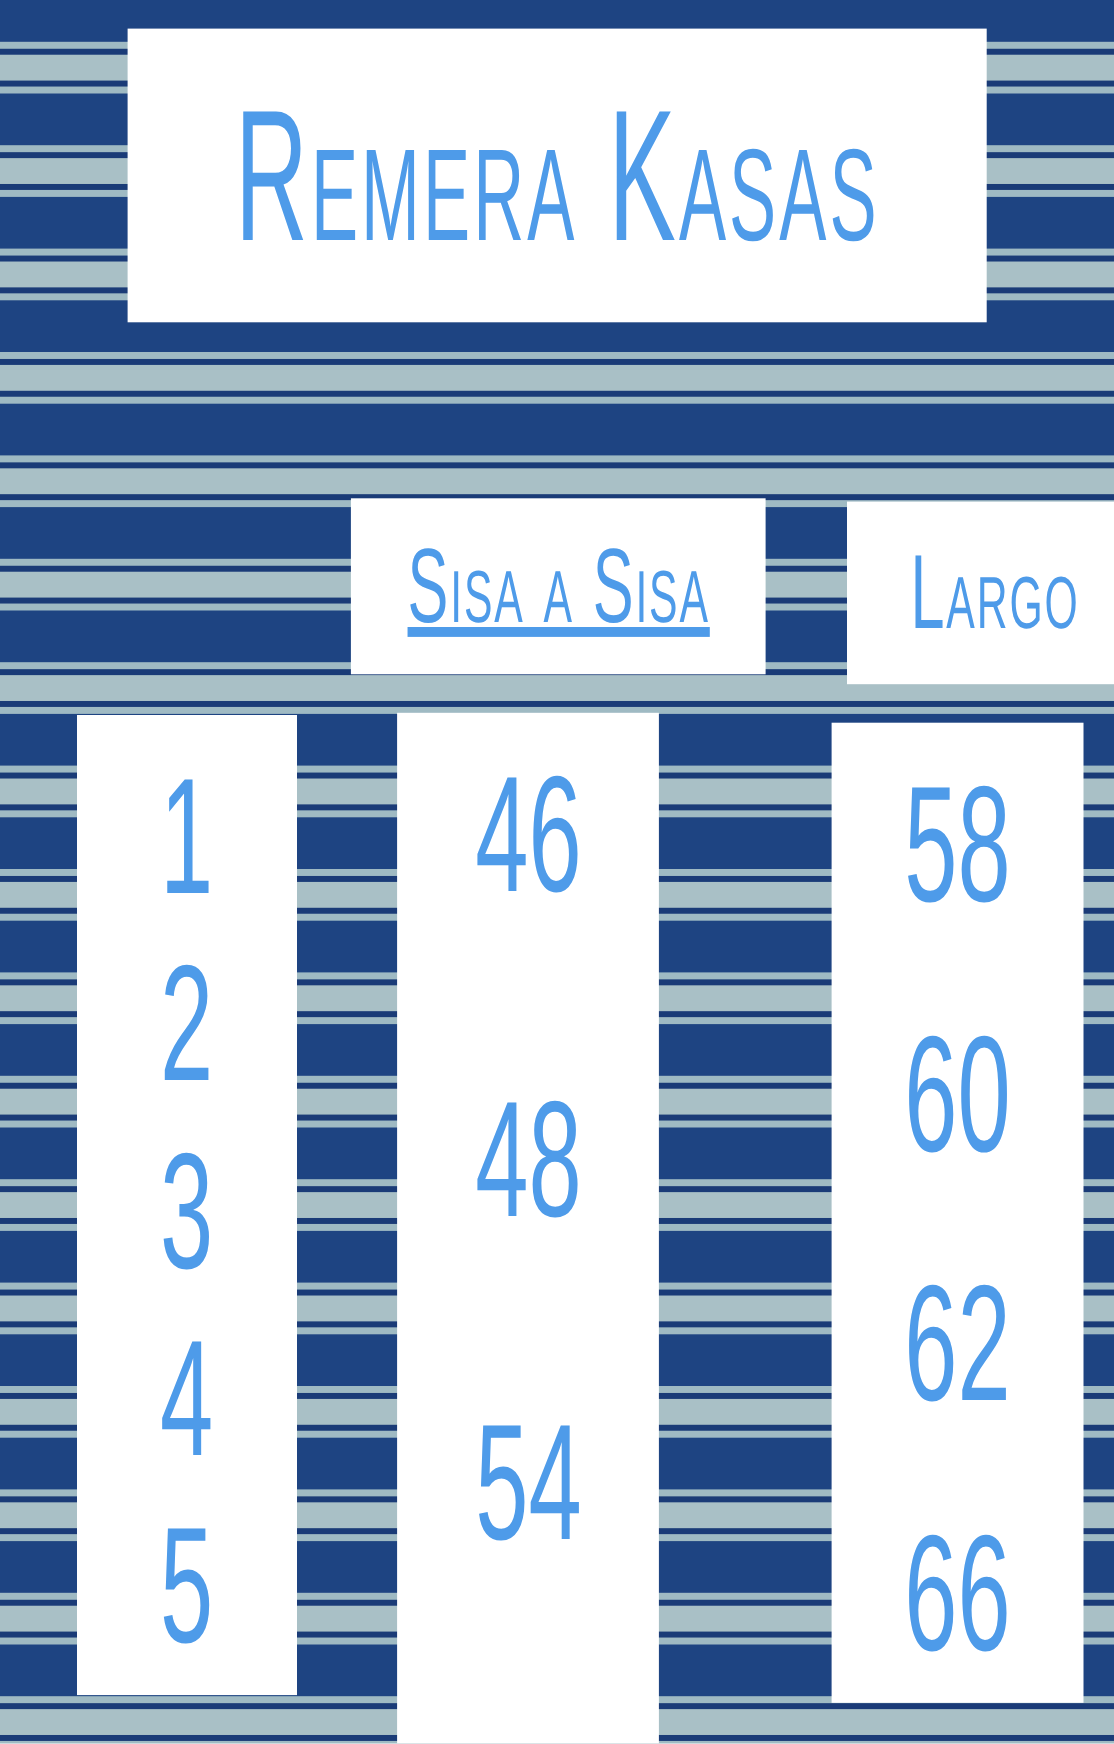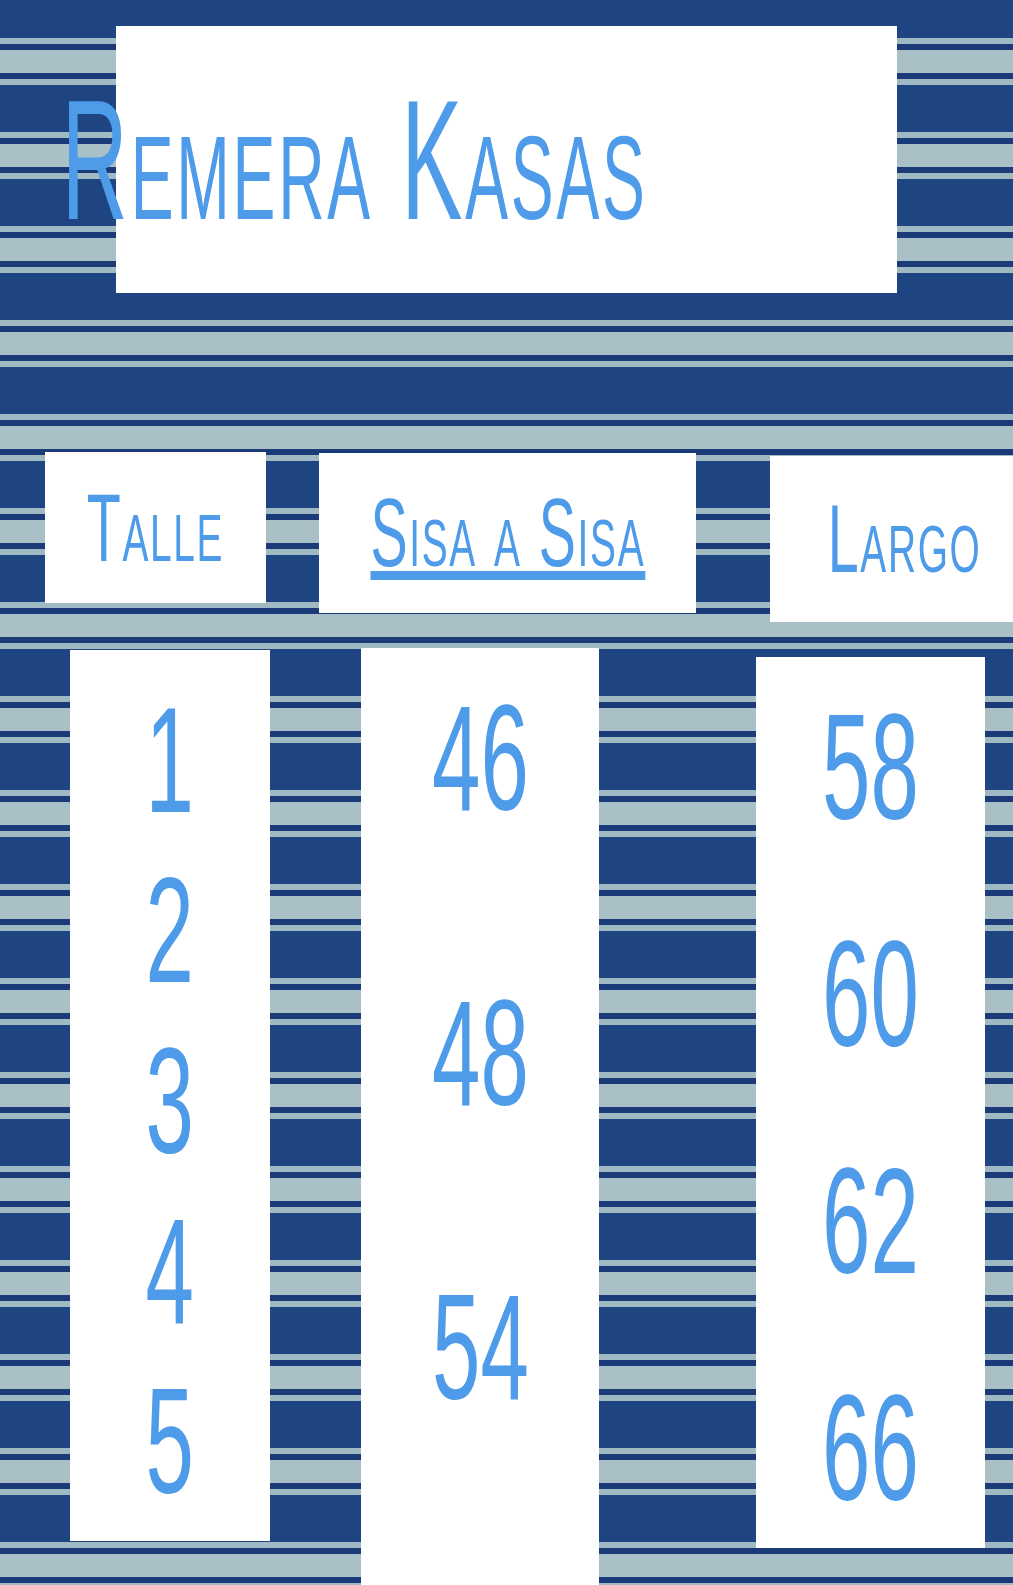--- a/index.html
+++ b/index.html
@@ -39,21 +39,21 @@
   }
   .condensed{
     display:inline-block;
     white-space:nowrap;
     transform:scaleX(0.54);
     transform-origin:center;
     font-variant:small-caps;
     letter-spacing:0.03em;
   }
   
-  .title-box{left:116px;top:26px;width:781px;height:267px;justify-content:flex-end;}
+  .title-box{left:116px;top:26px;width:781px;height:267px;}
   .title-box .condensed{font-size:170px;line-height:1;}
   
   .hdr .condensed{font-size:96px;line-height:1;transform:scaleX(0.58);}
   .hdr-talle{left:45px;top:452px;width:221px;height:151px;}
   .hdr-sisa{left:319px;top:453px;width:377px;height:160px;text-decoration:underline;}
   .hdr-largo{left:726px;top:456px;width:270px;height:166px;margin-left:44px;}
   
   .col{
     position:absolute;
     background:var(--panel-white);
@@ -84,23 +84,20 @@
 </style>
 </head>
 <body>
 
 <div class="canvas">
 
   <div class="panel title-box">
     <h1 class="condensed" style="margin:0;font-weight:normal;">Remera Kasas</h1>
   </div>
 
-  <div class="panel hdr hdr-talle">
-    <span class="condensed">Talle</span>
-  </div>
   <div class="panel hdr hdr-sisa">
     <span class="condensed">Sisa a Sisa</span>
   </div>
   <div class="panel hdr hdr-largo">
     <span class="condensed">Largo</span>
   </div>
 
   <div class="col col-talle">
     <div class="cell">
       <span class="num">1</span>

